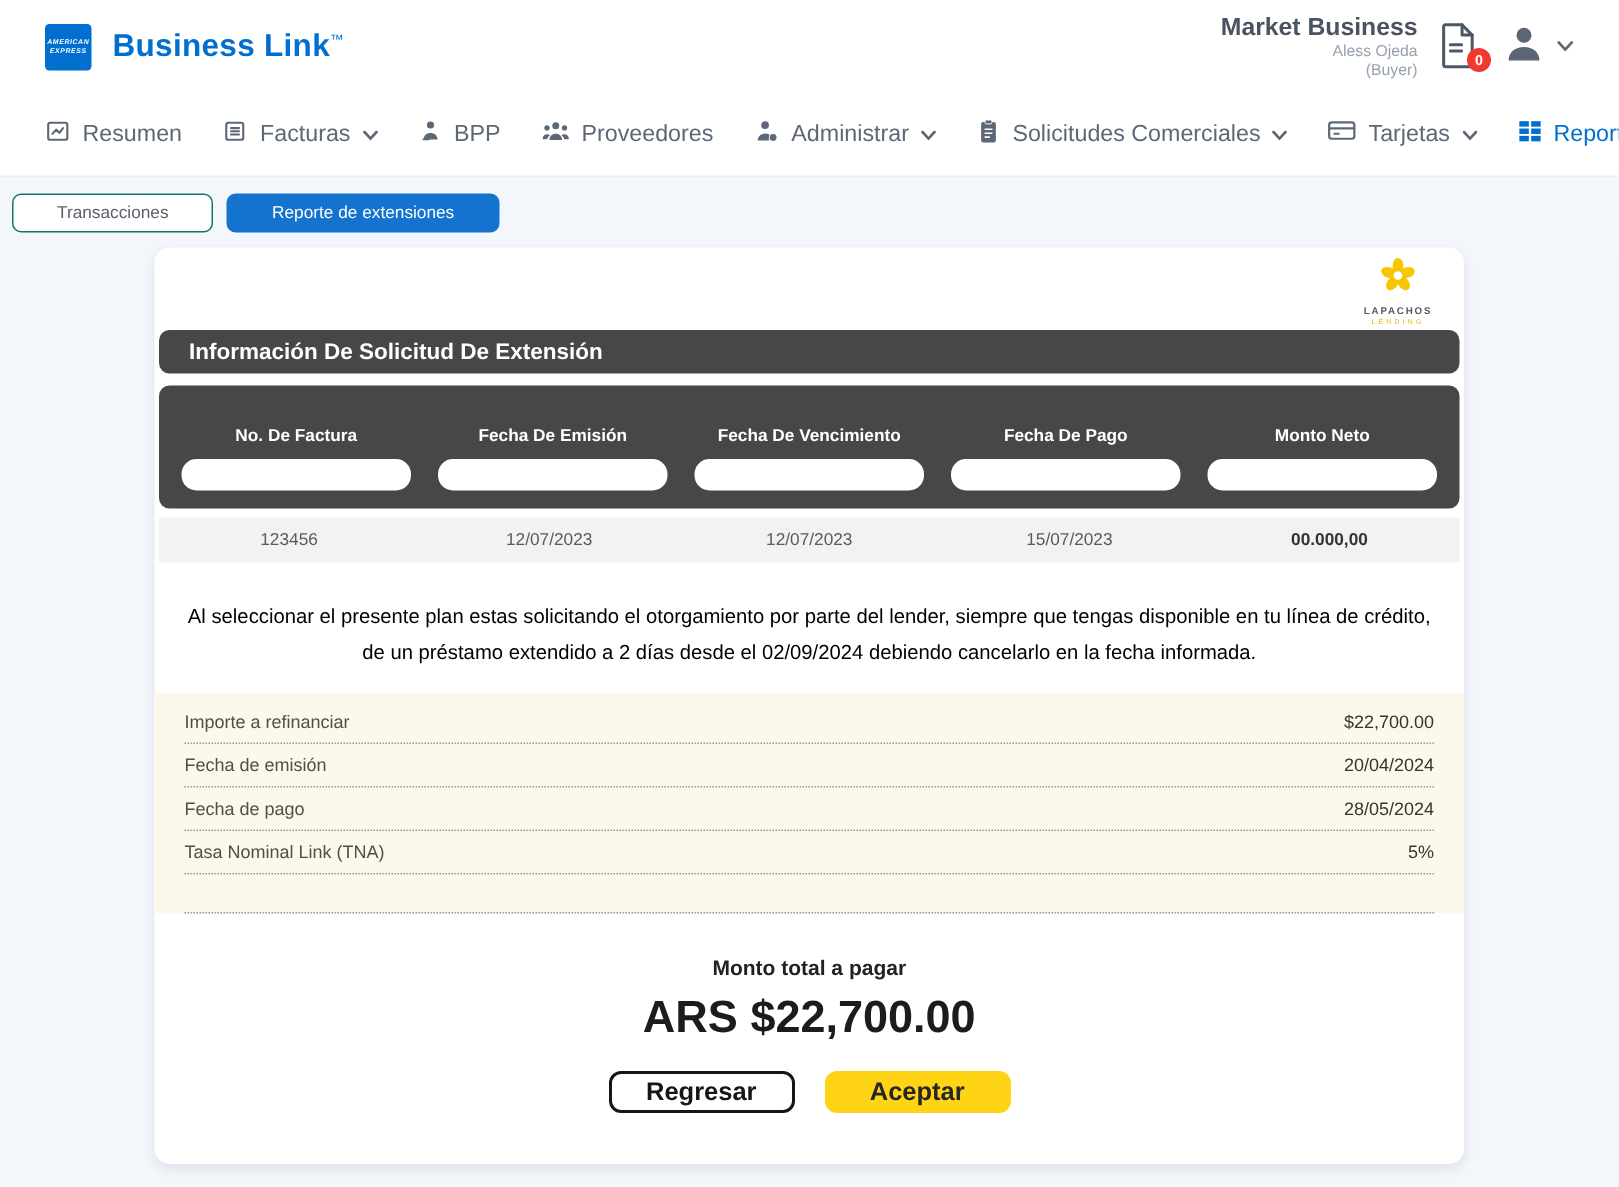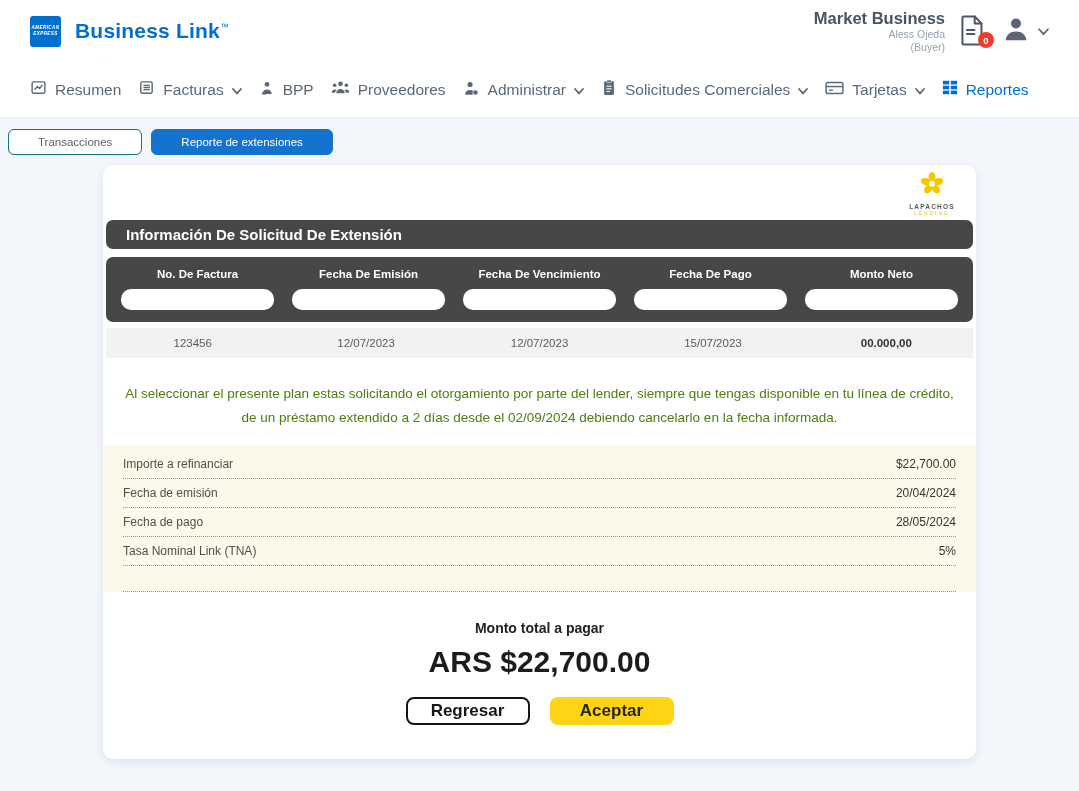--- a/index.html
+++ b/index.html
@@ -35,21 +35,21 @@
     position:absolute; right:-7px; bottom:-1px;
     width:16px; height:16px; border-radius:50%;
     background:#f03a30; color:#fff; font-size:9.5px; font-weight:bold;
     display:flex; align-items:center; justify-content:center;
   }
   .user-menu { display:flex; align-items:center; gap:7px; cursor:pointer; }
 
   
   .nav {
     background:#fff; height:56px; border-bottom:1px solid #eceff5;
-    display:flex; align-items:center; padding:0 30px; gap:17px;
+    display:flex; align-items:center; padding:0 30px; gap:27px;
   }
   .nav-item {
     display:flex; align-items:center; gap:8px;
     font-size:15.5px; color:#5d6877; cursor:pointer; white-space:nowrap;
   }
   .nav-item.active { color:#006FCF; }
 
   
   .tabs { display:flex; gap:9px; margin:11px 0 0 8px; }
   .tab-pill {
@@ -73,38 +73,38 @@
   .vendor-name { font-size:6.5px; font-weight:bold; color:#58595b; letter-spacing:1.2px; margin-top:1px; }
   .vendor-sub { font-size:4.5px; color:#e3bd00; letter-spacing:2.2px; margin-top:1px; }
 
   .section-bar {
     margin:0 3px; height:29px; background:#474747; border-radius:7px;
     display:flex; align-items:center; padding-left:20px;
     color:#fff; font-weight:bold; font-size:15px;
   }
   .table-head {
     margin:8px 3px 0; background:#474747; border-radius:7px;
-    padding:11px 6px 12px;
+    padding:28px 6px 12px;
   }
   .cols { display:flex; }
   .col { flex:1; text-align:center; }
   .th-label { color:#fff; font-weight:bold; font-size:11.5px; margin-bottom:9px; }
   .th-input {
     width:90%; height:21px; border:none; border-radius:10px; background:#fff;
     outline:none; padding:0 10px; font-size:11px; font-family:inherit;
   }
   .data-row {
     margin:6px 3px 0; height:30px; background:#f2f2f2;
     display:flex; align-items:center; font-size:11.5px; color:#5a5a5a;
   }
   .data-row .col.bold { font-weight:bold; color:#333; }
 
   .disclaimer {
     margin:24px auto 0; width:850px; text-align:center;
-    font-size:13.5px; color:#4d7c0f; line-height:1.75;
+    font-size:13.5px; color:#000000; line-height:1.75;
   }
 
   .detail-box { margin-top:16px; background:#fdf9ea; padding:5px 20px 0; }
   .detail-row {
     height:29px; display:flex; justify-content:space-between; align-items:center;
     border-bottom:1px dotted #98988c; font-size:12px;
   }
   .detail-label { color:#4f4f4b; }
   .detail-value { color:#353531; }
   .detail-spacer { height:26px; border-bottom:1px dotted #98988c; }

